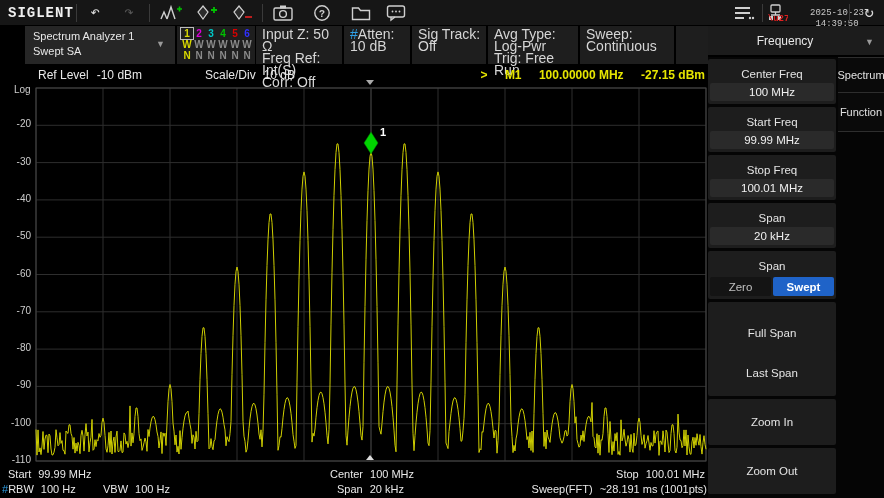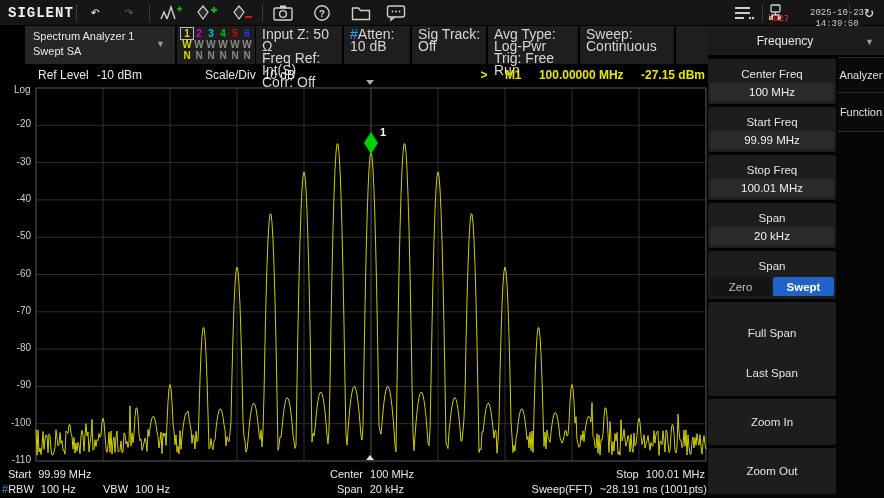--- a/index.html
+++ b/index.html
@@ -310,18 +310,18 @@
       <div class="b-label centered">Last Span</div>
     </div>
     <div class="sb-btn" style="top:373px;height:46px">
       <div class="b-label centered">Zoom In</div>
     </div>
     <div class="sb-btn" style="top:422px;height:46px">
       <div class="b-label centered">Zoom Out</div>
     </div>
 
     <div id="sb-tabs">
-      <div class="sb-tab" style="height:36px">Analyzer</div>
+      <div class="sb-tab" style="height:36px">Spectrum</div>
       <div class="sb-tab" style="height:39px">Function</div>
     </div>
   </div>
 
 </div>
 
 </body></html>

